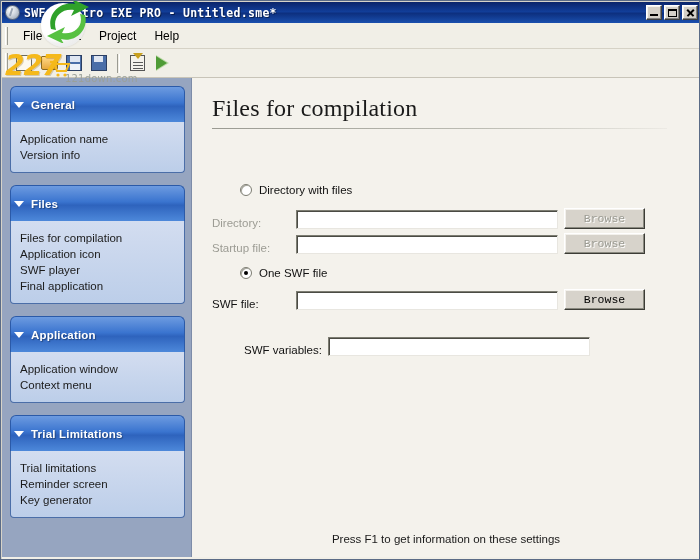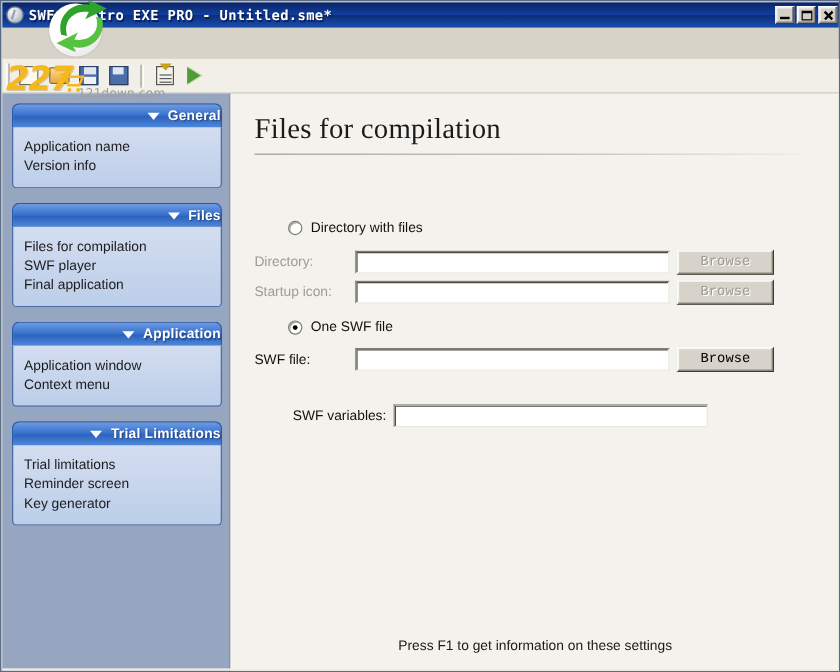--- a/index.html
+++ b/index.html
@@ -303,31 +303,30 @@
     width: 190px;
     flex: 0 0 190px;
     background: #96a5c0;
     border-right: 1px solid #7d8ca8;
     padding: 8px 6px 0 8px;
     box-sizing: border-box;
     overflow: hidden;
   }
   .group { margin-bottom: 12px; }
   .group-header {
-    height: 20px;
+    height: 36px;
     border-radius: 6px 6px 0 0;
     background: linear-gradient(180deg, #6d9be0 0%, #3a74cf 45%, #2e63bd 55%, #4d88da 100%);
     border: 1px solid #2b5aa8;
     border-bottom: none;
     box-sizing: border-box;
     display: flex;
     align-items: center;
-    padding-left: 13px;
+    padding-left: 3px;
     cursor: default;
-    justify-content: flex-end;
   }
   .group-arrow {
     width: 0; height: 0;
     border-left: 5px solid transparent;
     border-right: 5px solid transparent;
     border-top: 6px solid #ffffff;
     margin-right: 7px;
     flex: 0 0 auto;
   }
   .group-title {
@@ -406,21 +405,21 @@
   .radio.checked::after {
     content:"";
     position:absolute;
     left: 3px; top: 3px;
     width: 4px; height: 4px;
     border-radius: 50%;
     background: #000000;
   }
   .radio-label { font-size: 11.5px; color: #111; white-space: nowrap; }
 
-  .field-row { position: absolute; display: flex; align-items: center; }
+  .field-row { position: absolute; display: flex; align-items: flex-end; }
   .field-label {
     width: 84px;
     font-size: 11.5px;
     color: #111;
     white-space: nowrap;
     flex: 0 0 auto;
   }
   .field-label.disabled { color: #9c9c94; }
   .textbox {
     height: 19px;
@@ -486,20 +485,27 @@
       <div class="win-btn b-max">
           <i></i>
         </div>
       <div class="win-btn b-close">
           <i class="s1"></i>
           <i class="s2"></i>
         </div>
     </div>
   </div>
 
+  <div class="menubar">
+    <div class="menu-grip"></div>
+    <div class="menu-item">File</div>
+    <div class="menu-item">Edit</div>
+    <div class="menu-item">Project</div>
+    <div class="menu-item">Help</div>
+  </div>
 
   <div class="toolbar">
     <div class="tb-grip"></div>
     <div class="tb-btn">
       <span class="ico-new"></span>
     </div>
     <div class="tb-btn">
       <span class="ico-open"></span>
     </div>
     <div class="tb-btn">
@@ -553,20 +559,21 @@
         </div>
       </div>
 
       <div class="group">
         <div class="group-header">
           <span class="group-arrow"></span>
           <span class="group-title">Files</span>
         </div>
         <div class="group-body">
           <div class="group-link">Files for compilation</div>
+          <div class="group-link">Application icon</div>
           <div class="group-link">SWF player</div>
           <div class="group-link">Final application</div>
         </div>
       </div>
 
       <div class="group">
         <div class="group-header">
           <span class="group-arrow"></span>
           <span class="group-title">Application</span>
         </div>
@@ -600,21 +607,21 @@
         <span class="radio-label">Directory with files</span>
       </div>
 
       <div class="field-row" style="left:20px; top:130px;">
         <span class="field-label disabled">Directory:</span>
         <input class="textbox wide" type="text" disabled="" value="" style="">
         <button class="browse-btn disabled" disabled="">Browse</button>
       </div>
 
       <div class="field-row" style="left:20px; top:155px;">
-        <span class="field-label disabled">Startup icon:</span>
+        <span class="field-label disabled">Startup file:</span>
         <input class="textbox wide" type="text" disabled="" value="" style="">
         <button class="browse-btn disabled" disabled="">Browse</button>
       </div>
 
       <div class="radio-row" style="left:20px; top:189px;">
         <span class="radio checked"></span>
         <span class="radio-label">One SWF file</span>
       </div>
 
       <div class="field-row" style="left:20px; top:211px;">

